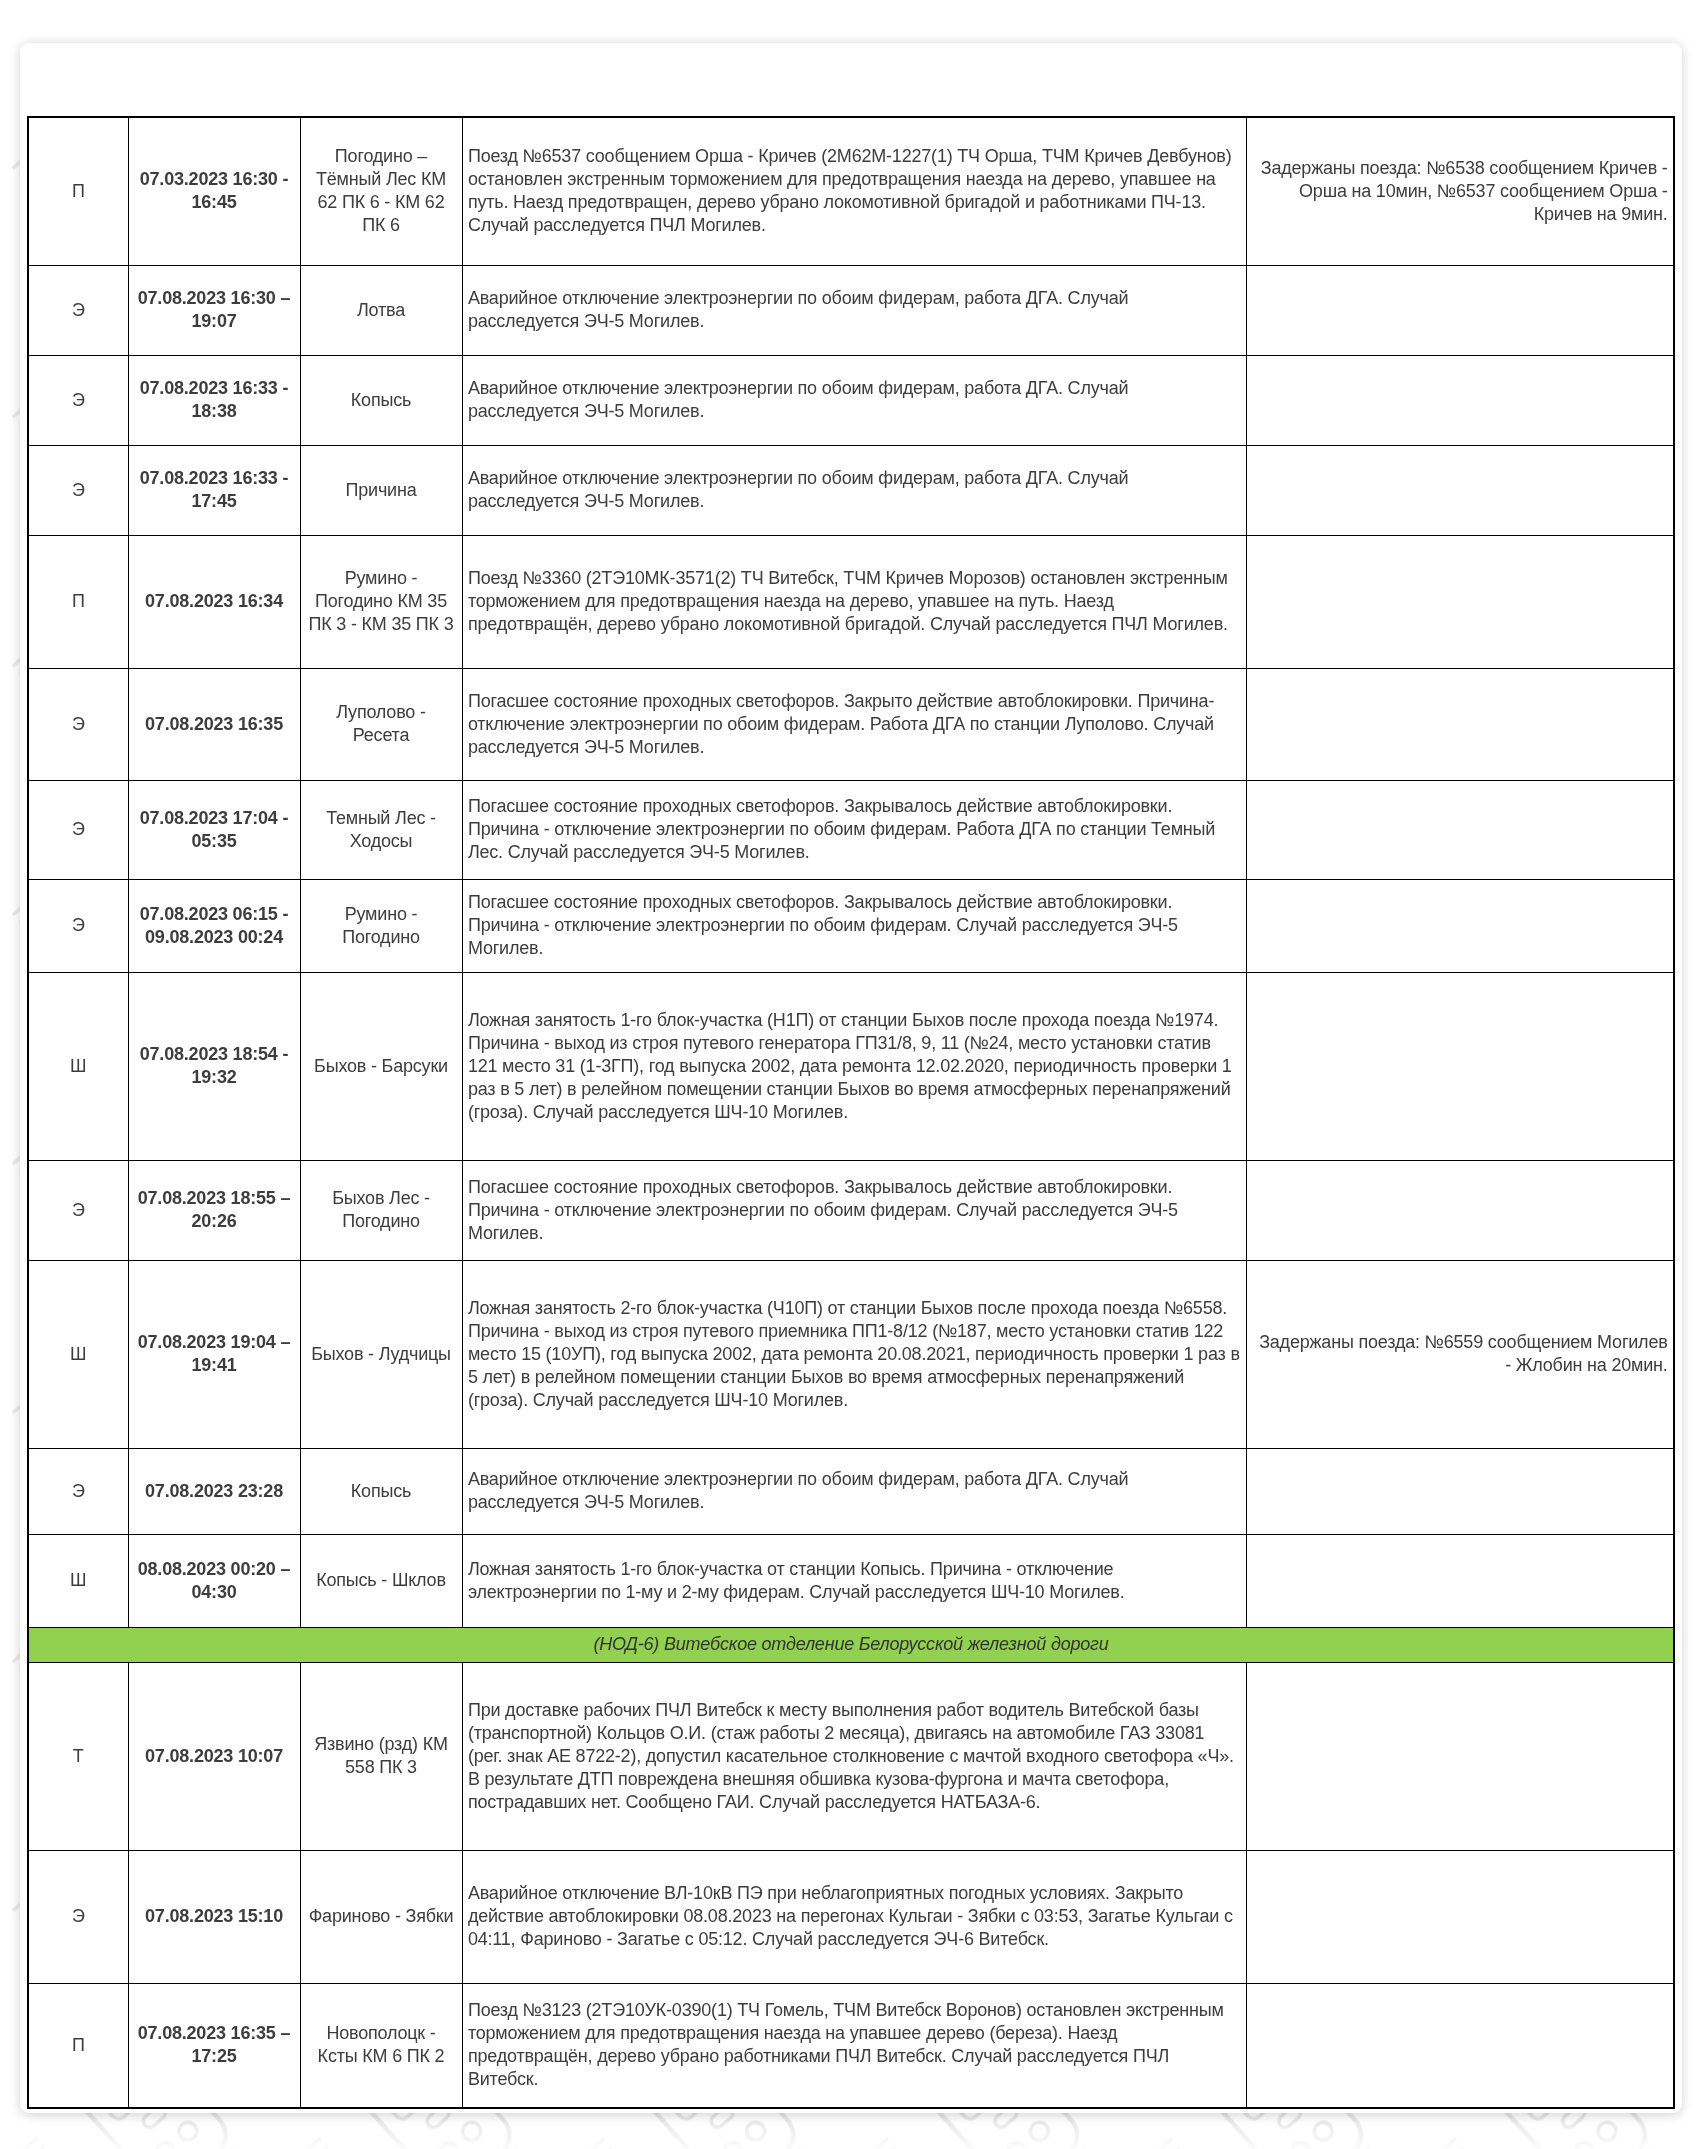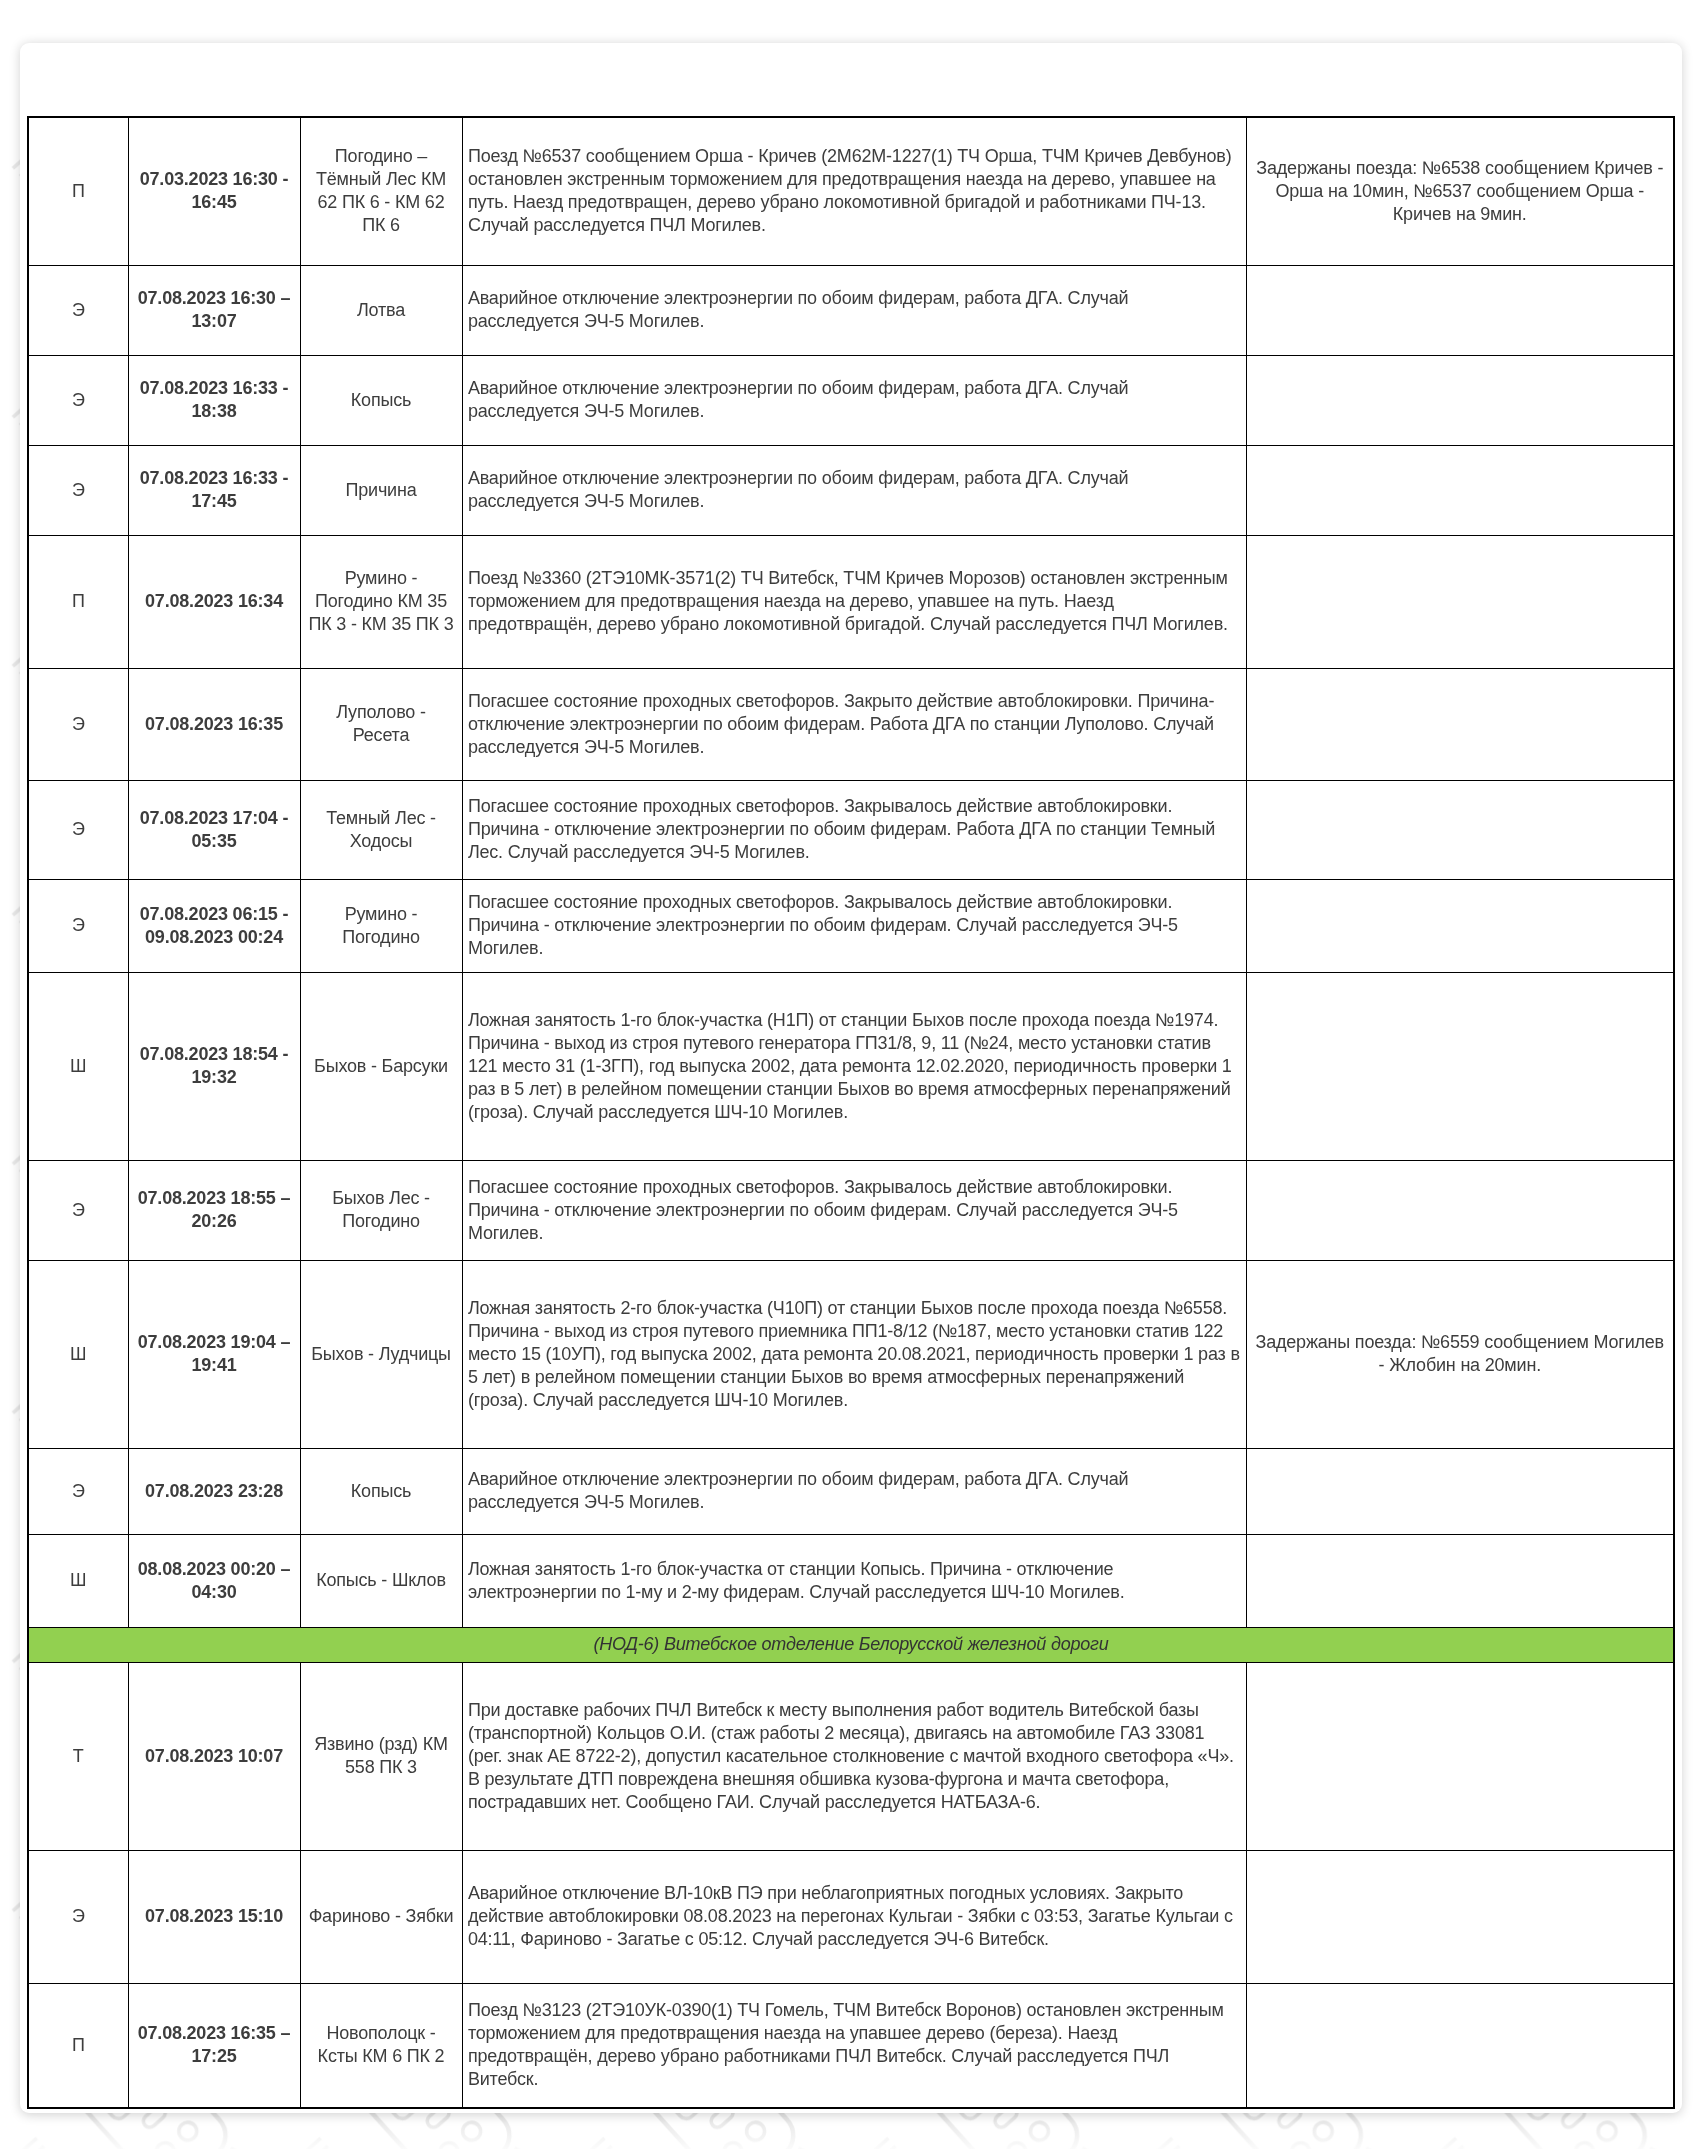--- a/index.html
+++ b/index.html
@@ -29,21 +29,21 @@
     font-size:18px;line-height:23px;
     letter-spacing:-0.2px;
     padding:5.4px;
     overflow:hidden;
   }
   col.c1{width:100px}col.c2{width:172px}col.c3{width:162px}col.c4{width:784px}col.c5{width:428px}
   td.c-code{text-align:center;font-size:19px;}
   td.c-date{text-align:center;font-weight:bold;}
   td.c-loc{text-align:center;}
   td.c-desc{text-align:left;padding:5.4px 7.2px 5.4px 9px;}
-  td.c-note{text-align:center;vertical-align:middle;padding:5.4px 43px 5.4px 9px;}
+  td.c-note{text-align:right;vertical-align:middle;padding:5.4px 43px 5.4px 9px;}
   tr.section-row td{
     background:#92d050;
     text-align:center;font-style:italic;font-size:18px;
     color:#333333;padding:3.6px;line-height:27px;
   }
 </style>
 </head>
 <body>
 
 <svg class="bg-layer" width="1702" height="2149" xmlns="http://www.w3.org/2000/svg" viewBox="0 0 1900 2400">
@@ -79,21 +79,21 @@
     <tbody id="report-body">
         <tr style="height: 148px;">
     <td class="c-code">П</td>
     <td class="c-date">07.03.2023 16:30 - 16:45</td>
     <td class="c-loc">Погодино – Тёмный Лес КМ 62 ПК 6 - КМ 62 ПК 6</td>
     <td class="c-desc">Поезд №6537 сообщением Орша - Кричев (2М62М-1227(1) ТЧ Орша, ТЧМ Кричев Девбунов) остановлен экстренным торможением для предотвращения наезда на дерево, упавшее на путь. Наезд предотвращен, дерево убрано локомотивной бригадой и работниками ПЧ-13. Случай расследуется ПЧЛ Могилев.</td>
     <td class="c-note">Задержаны поезда: №6538 сообщением Кричев - Орша на 10мин, №6537 сообщением Орша - Кричев на 9мин.</td>
   </tr>
         <tr style="height: 90px;">
     <td class="c-code">Э</td>
-    <td class="c-date">07.08.2023 16:30 – 13:07</td>
+    <td class="c-date">07.08.2023 16:30 – 19:07</td>
     <td class="c-loc">Лотва</td>
     <td class="c-desc">Аварийное отключение электроэнергии по обоим фидерам, работа ДГА. Случай расследуется ЭЧ-5 Могилев.</td>
     <td class="c-note"></td>
   </tr>
         <tr style="height: 90px;">
     <td class="c-code">Э</td>
     <td class="c-date">07.08.2023 16:33 - 18:38</td>
     <td class="c-loc">Копысь</td>
     <td class="c-desc">Аварийное отключение электроэнергии по обоим фидерам, работа ДГА. Случай расследуется ЭЧ-5 Могилев.</td>
     <td class="c-note"></td>

